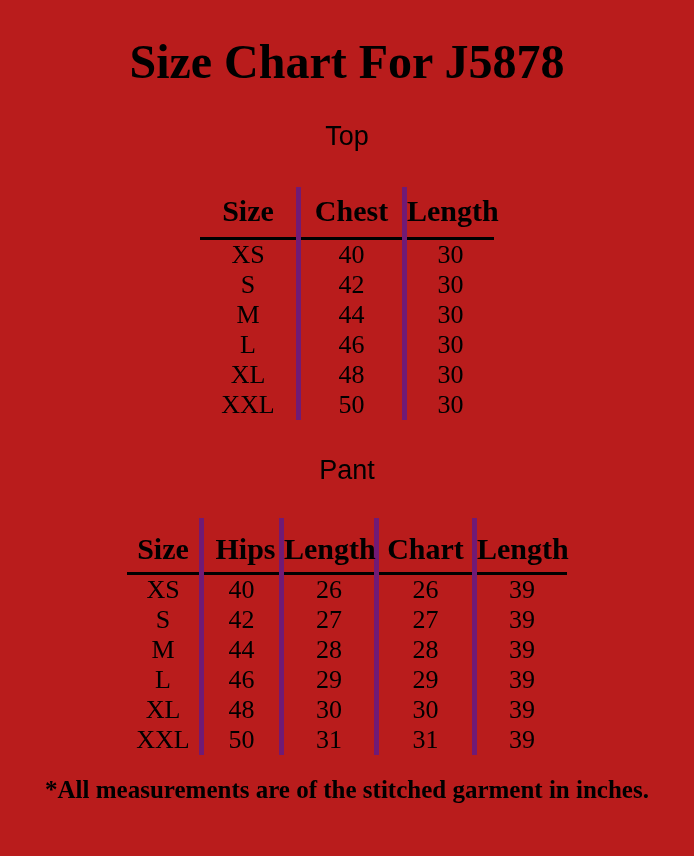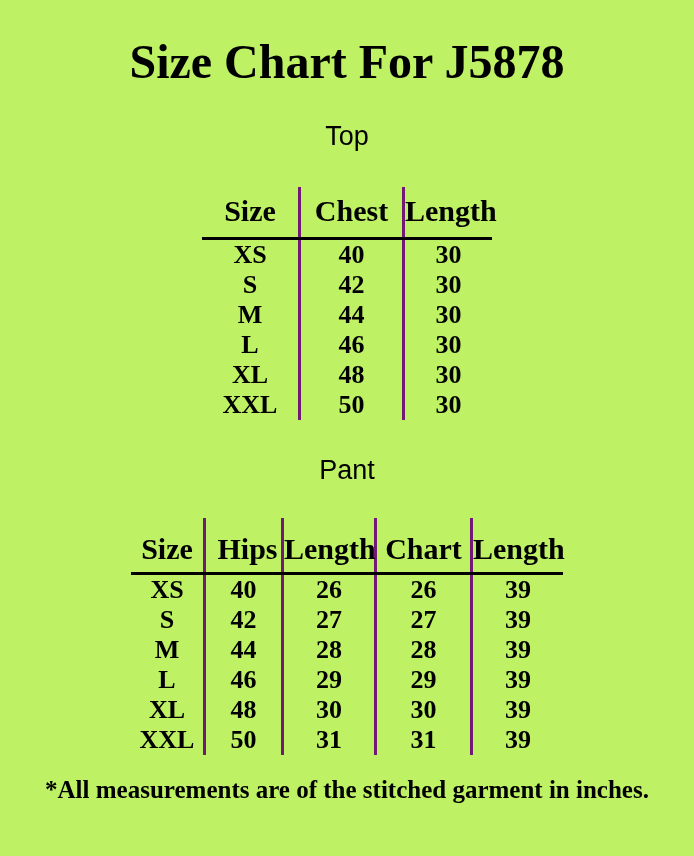--- a/index.html
+++ b/index.html
@@ -4,21 +4,21 @@
 <style>
   html, body {
     margin: 0;
     padding: 0;
     background: #ffffff;
   }
   .page {
     position: relative;
     width: 694px;
     height: 856px;
-    background: #bef264;
+    background: #b91c1c;
     color: #000000;
     font-family: "Liberation Serif", serif;
     overflow: hidden;
   }
   .page-title {
     margin: 0;
     padding-top: 38px;
     font-family: "Liberation Serif", serif;
     font-weight: bold;
     font-size: 48px;
@@ -52,27 +52,27 @@
     font-weight: bold;
     font-size: 30px;
     line-height: 30px;
     padding: 9px 0 11px 0;
     border-bottom: 3px solid #000000;
   }
   .table-pant th {
     padding: 16px 0 8px 0;
   }
   .size-table td {
-    font-weight: bold;
+    font-weight: normal;
     line-height: 30px;
     padding: 0;
   }
   .size-table th + th,
   .size-table td + td {
-    border-left: 3px solid #701a75;
+    border-left: 5px solid #701a75;
   }
   .table-top { width: 284px; }
   .table-top th:nth-child(1) { width: 96px; }
   .table-top th:nth-child(2) { width: 101px; }
   .table-top th:nth-child(3) { width: 87px; }
 
   .table-pant { width: 412px; }
   .table-pant th:nth-child(1) { width: 72px; }
   .table-pant th:nth-child(2) { width: 67px; padding-left: 8px; }
   .table-pant th:nth-child(3) { width: 90px; }

